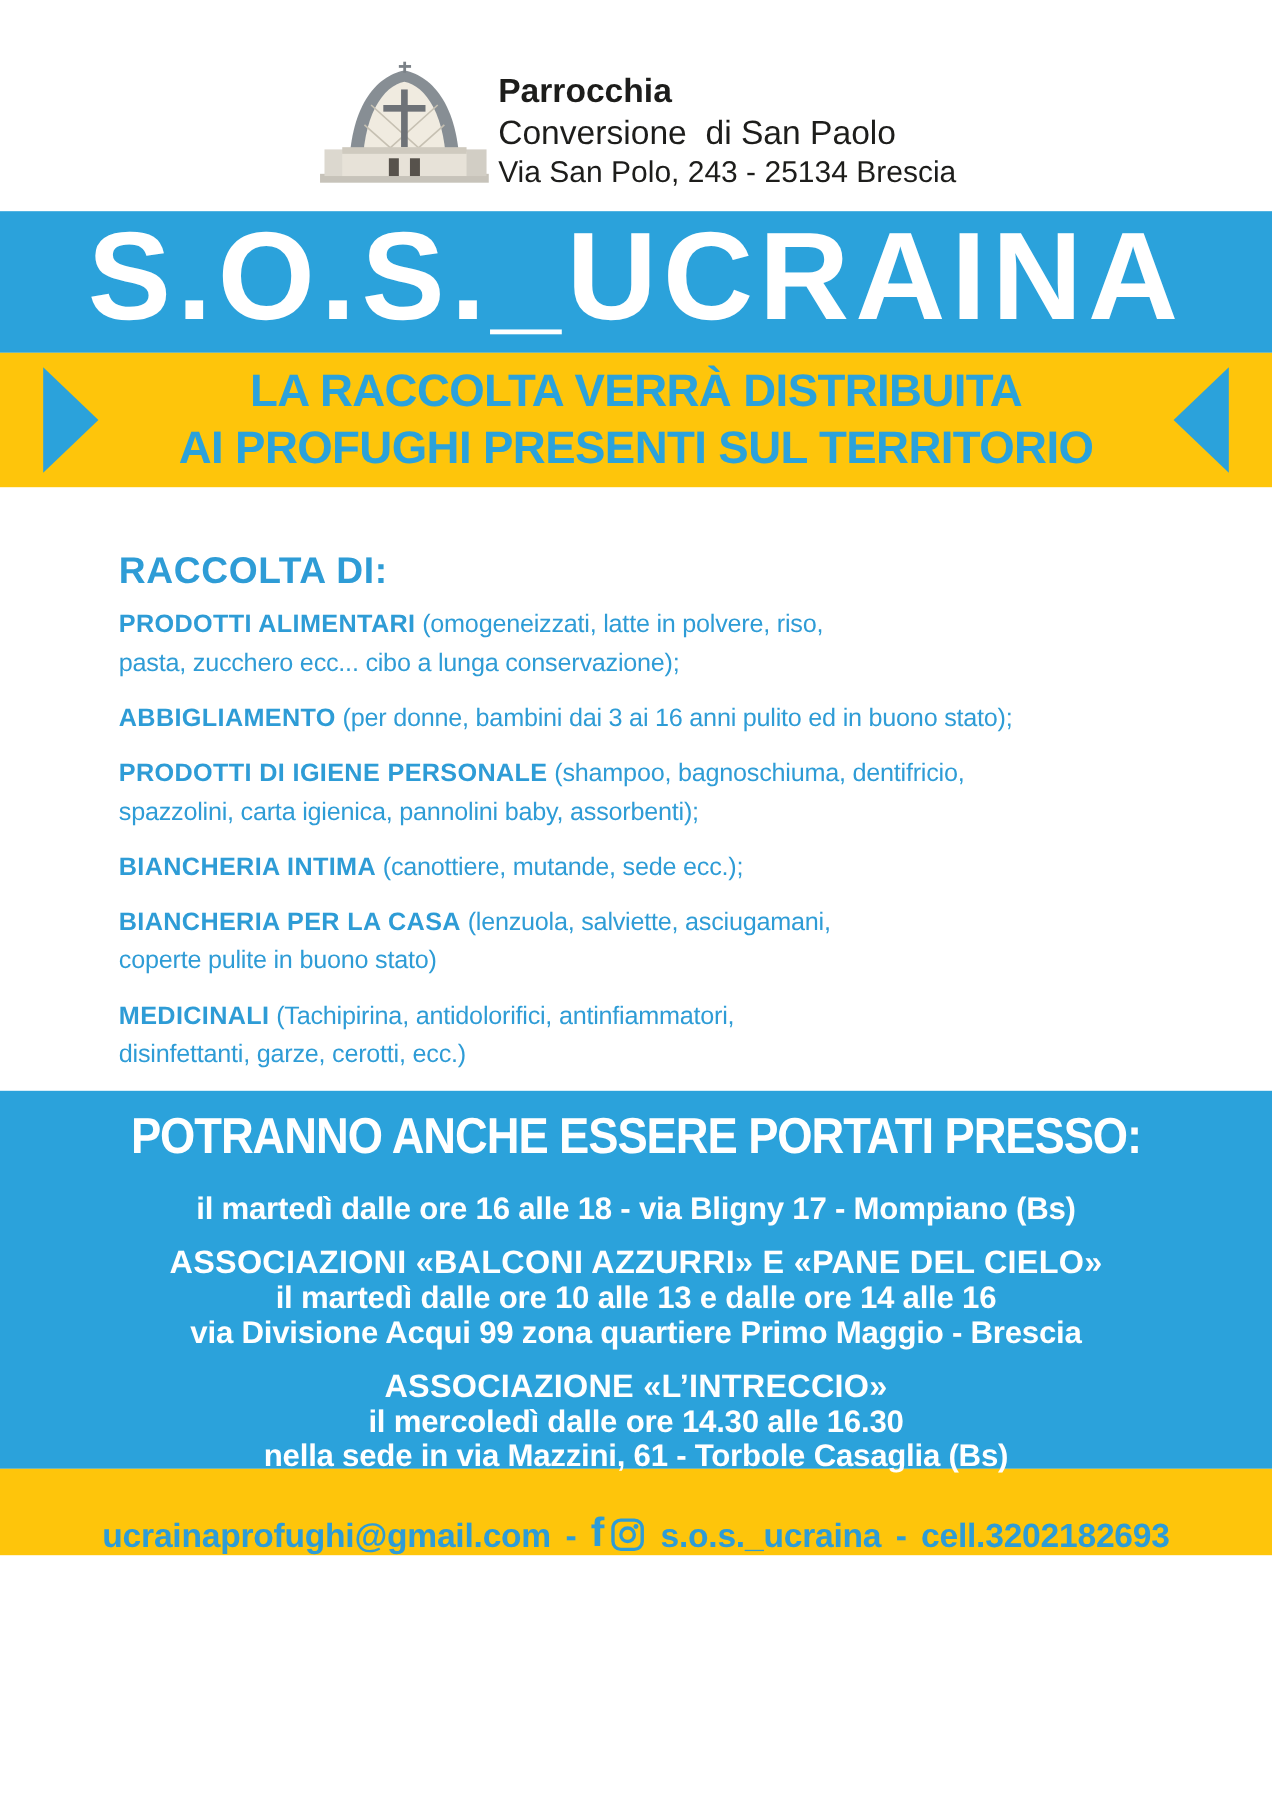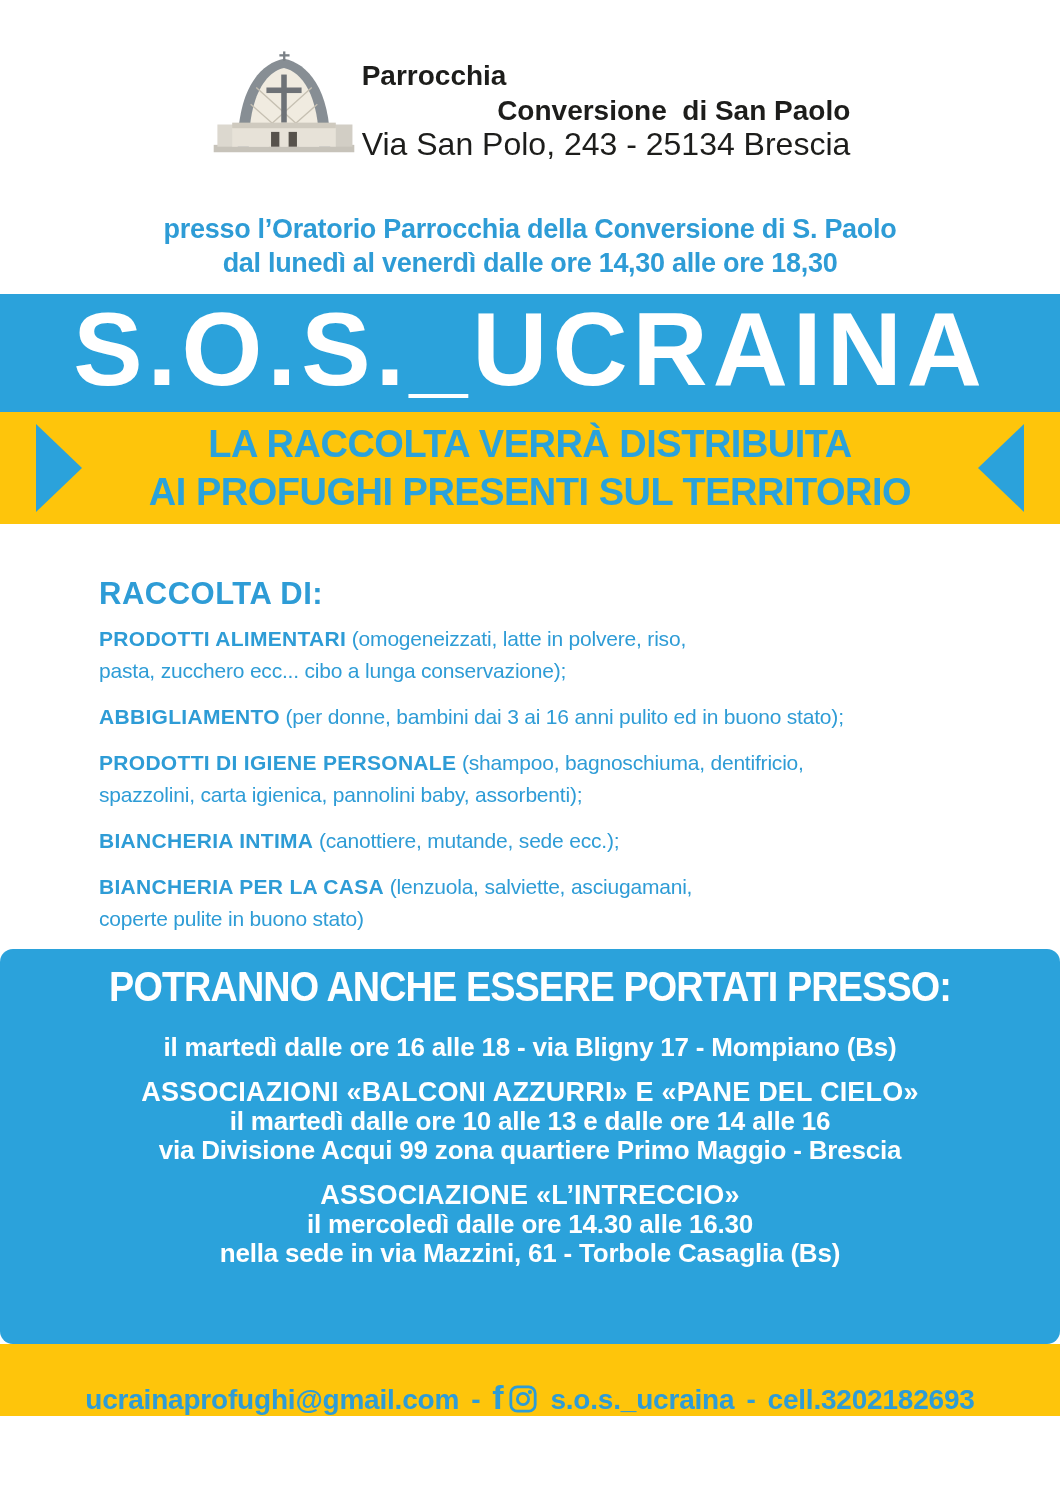--- a/index.html
+++ b/index.html
@@ -11,22 +11,22 @@
   *{box-sizing:border-box;}
   html,body{margin:0;padding:0;}
   body{background:#ffffff;font-family:"Liberation Sans",sans-serif;}
   .page{position:relative;width:1060px;height:1496px;background:#ffffff;overflow:hidden;margin:0 auto;}
 
   
   .header{display:flex;justify-content:center;align-items:flex-start;gap:4px;padding-top:50px;}
   .logo{width:148px;height:112px;flex:0 0 auto;}
   .org{padding-top:8px;color:var(--ink);}
   .org-name{font-size:28px;font-weight:bold;line-height:35px;}
-  .org-name2{font-size:28px;font-weight:bold;line-height:35px;white-space:pre;text-align:right;}
-  .org-addr{font-size:32px;line-height:33px;}
+  .org-name2{font-size:28px;font-weight:normal;line-height:35px;white-space:pre;}
+  .org-addr{font-size:25px;line-height:33px;}
 
   
   .intro{margin-top:50px;text-align:center;color:var(--blue-text);font-weight:bold;font-size:27px;line-height:34px;letter-spacing:-0.3px;}
 
   
   .title-banner{margin-top:14px;height:118px;background:var(--blue-bg);display:flex;align-items:center;justify-content:center;overflow:hidden;}
   .title-text{color:#ffffff;font-size:104px;font-weight:bold;letter-spacing:5px;line-height:100px;transform:translateY(-4px);white-space:nowrap;}
 
   
   .subtitle-banner{height:112px;background:var(--yellow);position:relative;display:flex;flex-direction:column;justify-content:center;align-items:center;}
@@ -36,21 +36,21 @@
   .arrow-right{right:36px;border-right:46px solid var(--blue-bg);}
 
   
   .collection{padding:0 99px;margin-top:54px;color:var(--blue-text);}
   .collection-heading{font-size:31px;font-weight:bold;letter-spacing:0.5px;margin:0 0 14px 0;line-height:31px;}
   .item{font-size:21px;line-height:32px;margin:0 0 14px 0;letter-spacing:-0.2px;}
   .item .lbl{font-weight:bold;letter-spacing:0.3px;}
   .item .det{white-space:pre-line;}
 
   
-  .dropoff{margin-top:8px;height:395px;background:var(--blue-bg);color:#ffffff;text-align:center;padding-top:16px;border-radius:13px;}
+  .dropoff{margin-top:8px;height:315px;background:var(--blue-bg);color:#ffffff;text-align:center;padding-top:16px;}
   .dropoff-heading{font-size:42px;font-weight:bold;line-height:44px;letter-spacing:-1px;margin:0 0 24px 0;transform:scaleX(0.9);transform-origin:center;white-space:nowrap;}
   .assoc{margin:0 0 16px 0;}
   .assoc-name{font-size:27px;font-weight:bold;line-height:29px;letter-spacing:0.2px;}
   .assoc-details{font-size:26px;font-weight:bold;line-height:29px;white-space:pre-line;letter-spacing:-0.2px;}
 
   
   .footer{height:72px;background:var(--yellow);display:flex;align-items:flex-end;justify-content:center;gap:12px;color:var(--blue-text);font-weight:bold;font-size:28px;letter-spacing:-0.2px;}
   .footer .sep{font-weight:bold;}
   .social-icons{display:flex;align-items:center;gap:5px;}
   .fb-f{font-size:34px;font-weight:bold;line-height:34px;transform:translateY(-2px);}
@@ -85,24 +85,20 @@
       <rect x="79" y="1" width="2.5" height="10" fill="#7b8187"></rect>
       <rect x="75" y="4" width="11" height="2.5" fill="#7b8187"></rect>
     </svg>
     <div class="org">
       <div class="org-name">Parrocchia</div>
       <div class="org-name2">Conversione  di San Paolo</div>
       <div class="org-addr">Via San Polo, 243 - 25134 Brescia</div>
     </div>
   </div>
 
-  <div class="intro">
-    <div>presso l’Oratorio Parrocchia della Conversione di S. Paolo</div>
-    <div>dal lunedì al venerdì dalle ore 14,30 alle ore 18,30</div>
-  </div>
 
   <div class="title-banner">
     <div class="title-text">S.O.S._UCRAINA</div>
   </div>
 
   <div class="subtitle-banner">
     <div class="arrow arrow-left"></div>
     <div class="subtitle-line">LA RACCOLTA VERRÀ DISTRIBUITA</div>
     <div class="subtitle-line">AI PROFUGHI PRESENTI SUL TERRITORIO</div>
     <div class="arrow arrow-right"></div>
@@ -117,20 +113,22 @@
     <p class="item"><span class="lbl">ABBIGLIAMENTO</span><span class="det"> (per donne, bambini dai 3 ai 16 anni pulito ed in buono stato);</span></p>
 
     <p class="item"><span class="lbl">PRODOTTI DI IGIENE PERSONALE</span><span class="det"> (shampoo, bagnoschiuma, dentifricio,
 spazzolini, carta igienica, pannolini baby, assorbenti);</span></p>
 
     <p class="item"><span class="lbl">BIANCHERIA INTIMA</span><span class="det"> (canottiere, mutande, sede ecc.);</span></p>
 
     <p class="item"><span class="lbl">BIANCHERIA PER LA CASA</span><span class="det"> (lenzuola, salviette, asciugamani,
 coperte pulite in buono stato)</span></p>
 
+    <p class="item"><span class="lbl">MEDICINALI</span><span class="det"> (Tachipirina, antidolorifici, antinfiammatori,
+disinfettanti, garze, cerotti, ecc.)</span></p>
   </div>
 
   <div class="dropoff">
     <p class="dropoff-heading">POTRANNO ANCHE ESSERE PORTATI PRESSO:</p>
 
     <div class="assoc">
       <div class="assoc-details">il martedì dalle ore 16 alle 18 - via Bligny 17 - Mompiano (Bs)</div>
     </div>
 
     <div class="assoc">

